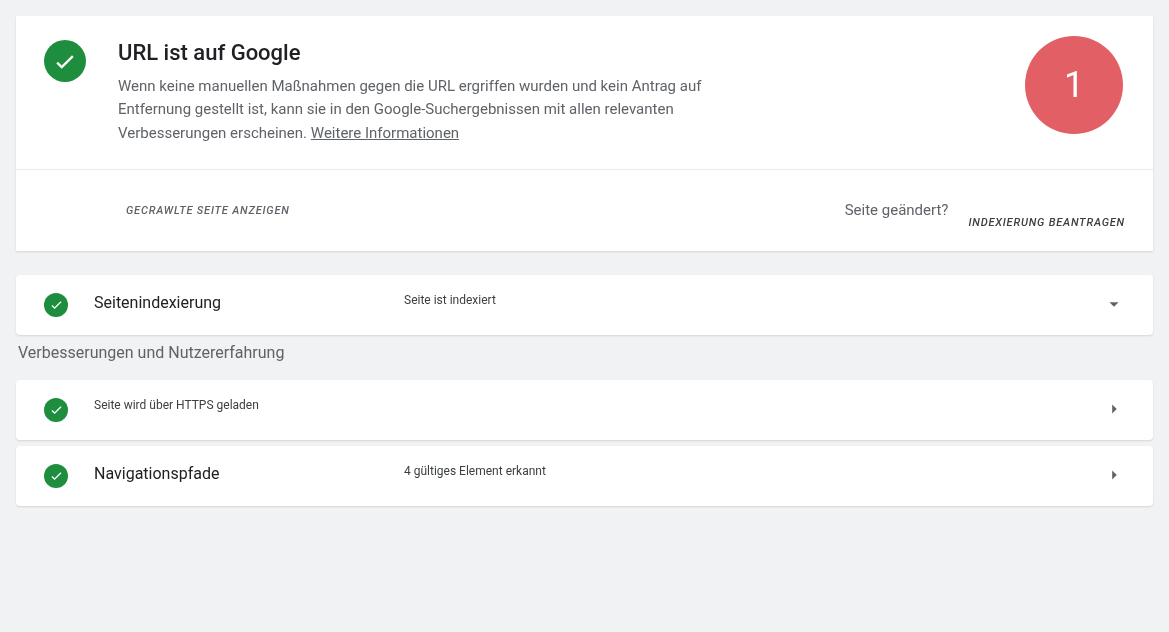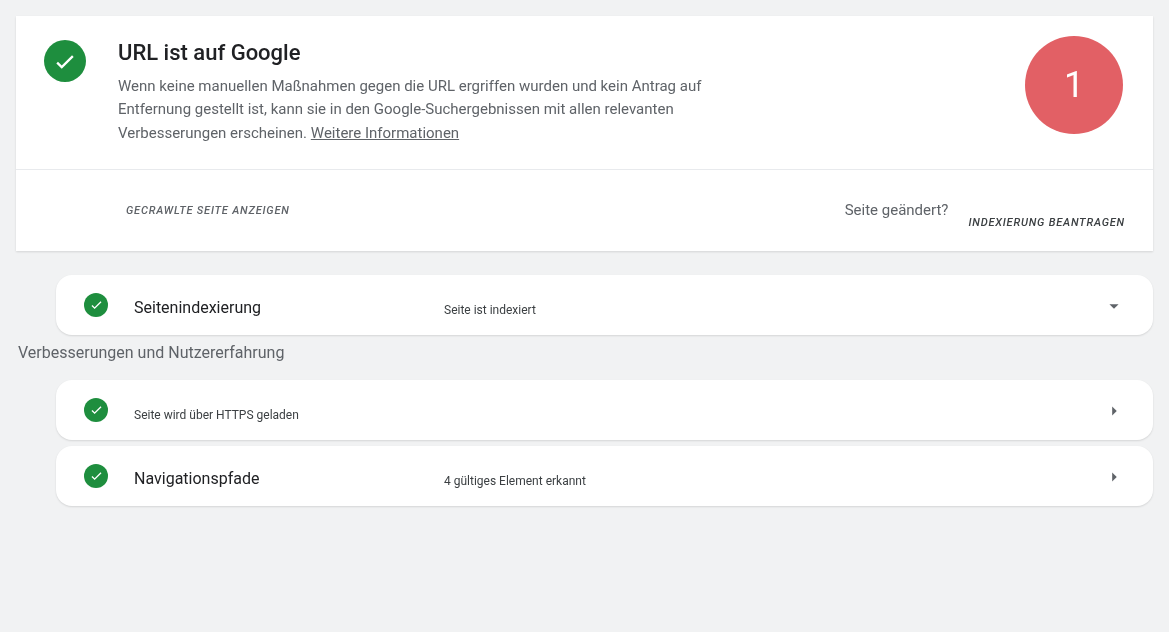--- a/index.html
+++ b/index.html
@@ -9,21 +9,21 @@
     .ico-big { width:42px; height:42px; border-radius:50%; background:#1e8e3e; display:flex; align-items:center; justify-content:center; flex:0 0 42px; margin-right:32px; }
     .ico-big svg { width:26px; height:26px; }
     h1 { font-size:22px; font-weight:500; color:#202124; margin-bottom:10px; }
     .desc { font-size:15px; color:#5f6368; line-height:1.55; max-width:640px; }
     .desc a { color:#5f6368; text-decoration:underline; }
     .badge { position:absolute; top:20px; right:30px; width:98px; height:98px; border-radius:50%; background:#e26065; color:#fff; font-size:36px; display:flex; align-items:center; justify-content:center; }
     .ftr { display:flex; align-items:center; padding:22px 28px; border-top:1px solid #e8eaed; }
     .btn { font-size:11px; font-weight:500; letter-spacing:.8px; color:#5f6368; text-transform:uppercase; cursor:pointer; background:none; border:none;font-style:italic; }
     .spacer { flex:1; }
     .lab { font-size:15px; color:#5f6368; margin-right:20px;text-align:center; }
-    .row { background:#fff; border-radius:16px; box-shadow:0 1px 2px rgba(0,0,0,.12); display:flex; align-items:flex-end; padding:18px 28px 18px 28px; margin-bottom:6px; cursor:pointer;margin-left:40px; }
+    .row { background:#fff; border-radius:4px; box-shadow:0 1px 2px rgba(0,0,0,.12); display:flex; align-items:flex-start; padding:18px 28px 18px 28px; margin-bottom:6px; cursor:pointer; }
     .ico-sm { width:24px; height:24px; border-radius:50%; background:#1e8e3e; display:flex; align-items:center; justify-content:center; flex:0 0 24px; margin-right:26px; }
     .ico-sm svg { width:15px; height:15px; }
     .rtitle { font-size:16px; color:#202124; width:310px; }
     .rstatus { font-size:12px; color:#3c4043; flex:1; }
     .chev { color:#5f6368; display:flex; }
     .section-lbl { font-size:16px; color:#5f6368; margin:8px 0 18px 2px; }
     .mb6 { margin-bottom:6px; }
   </style>
 </head>
 <body>

